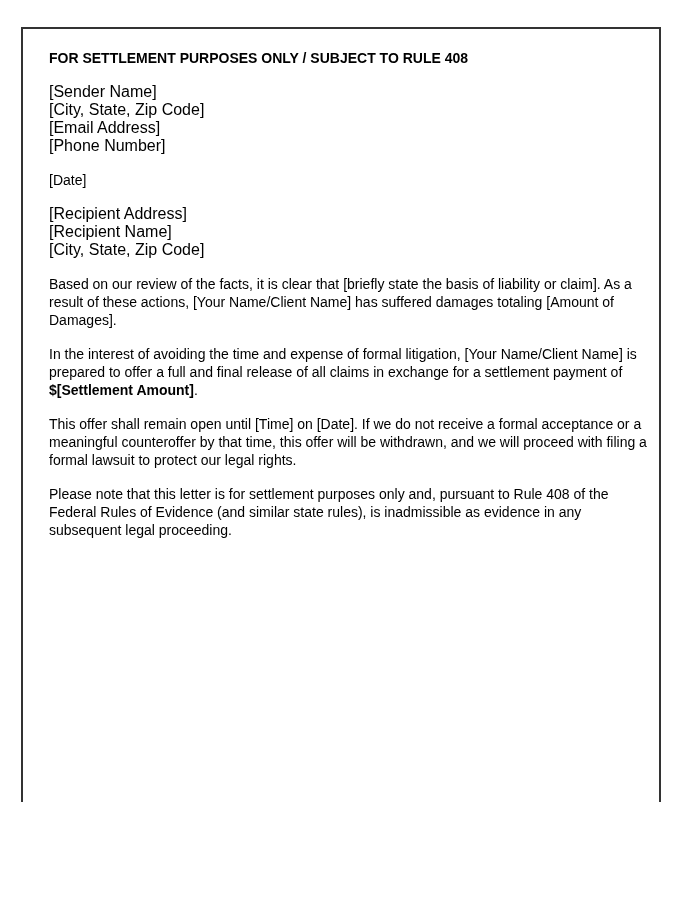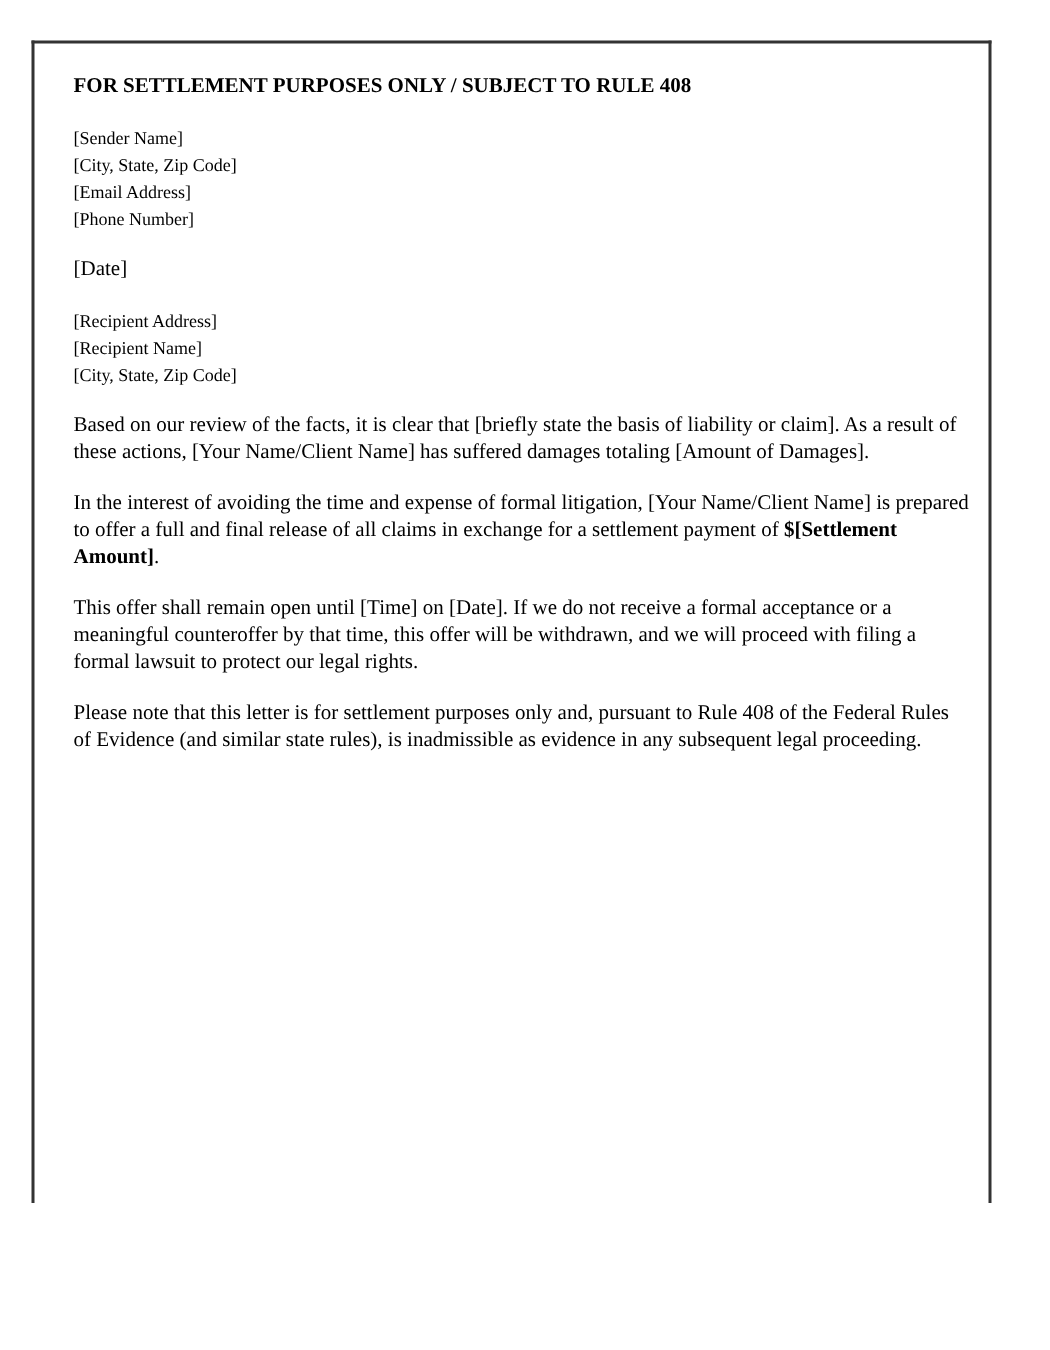--- a/index.html
+++ b/index.html
@@ -6,21 +6,21 @@
     margin: 0;
     padding: 0;
     background: #ffffff;
   }
   .screen {
     position: relative;
     width: 700px;
     height: 900px;
     background: #ffffff;
     overflow: hidden;
-    font-family: Liberation Serif, serif;
+    font-family: Liberation Sans, sans-serif;
     color: #000000;
   }
   .letter-page {
     position: absolute;
     left: 21px;
     top: 27px;
     width: 640px;
     height: 775px;
     box-sizing: border-box;
     border-top: 2px solid #333333;
@@ -32,21 +32,21 @@
     overflow: hidden;
   }
   .letter-page p,
   .letter-page .address-block,
   .letter-page ul {
     margin: 16px 0;
     font-size: 14px;
     line-height: 18px;
   }
   .letter-page .address-block div {
-    font-size: 12px;
+    font-size: 16px;
     line-height: 18px;
   }
   .bold-line {
     font-weight: bold;
   }
   .letter-page ul {
     padding-left: 40px;
   }
   .letter-page li {
     font-size: 14px;

